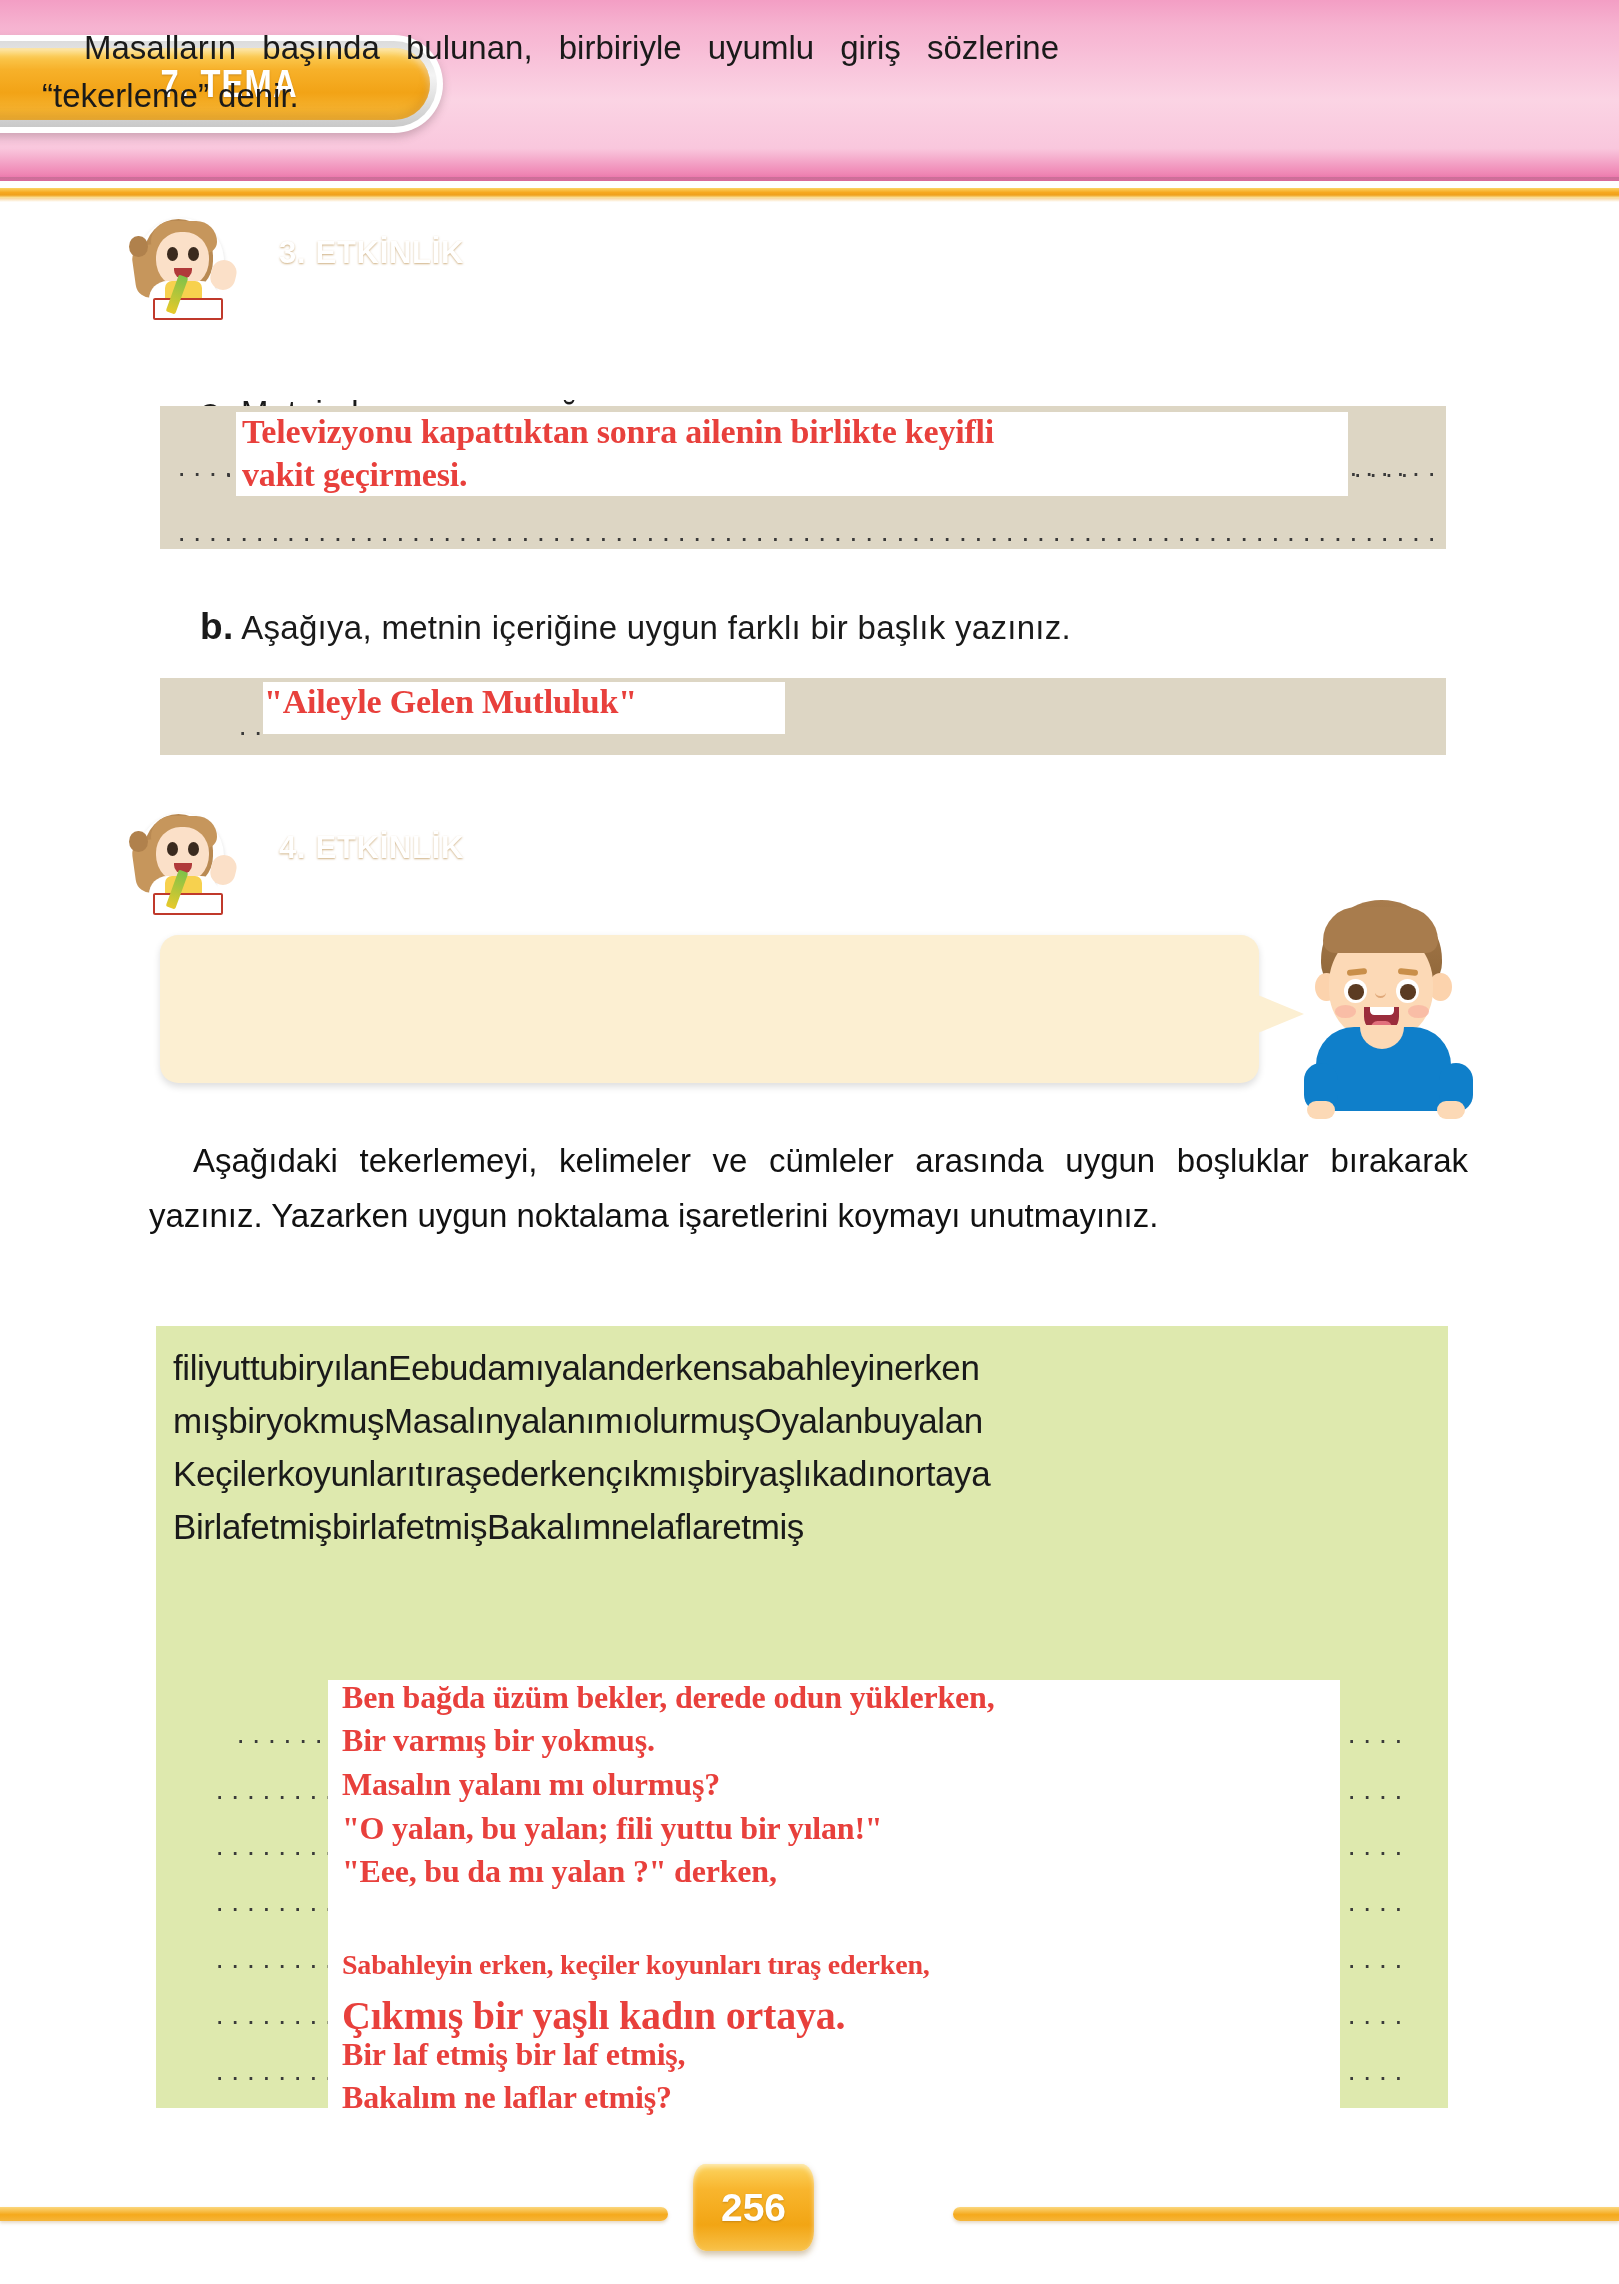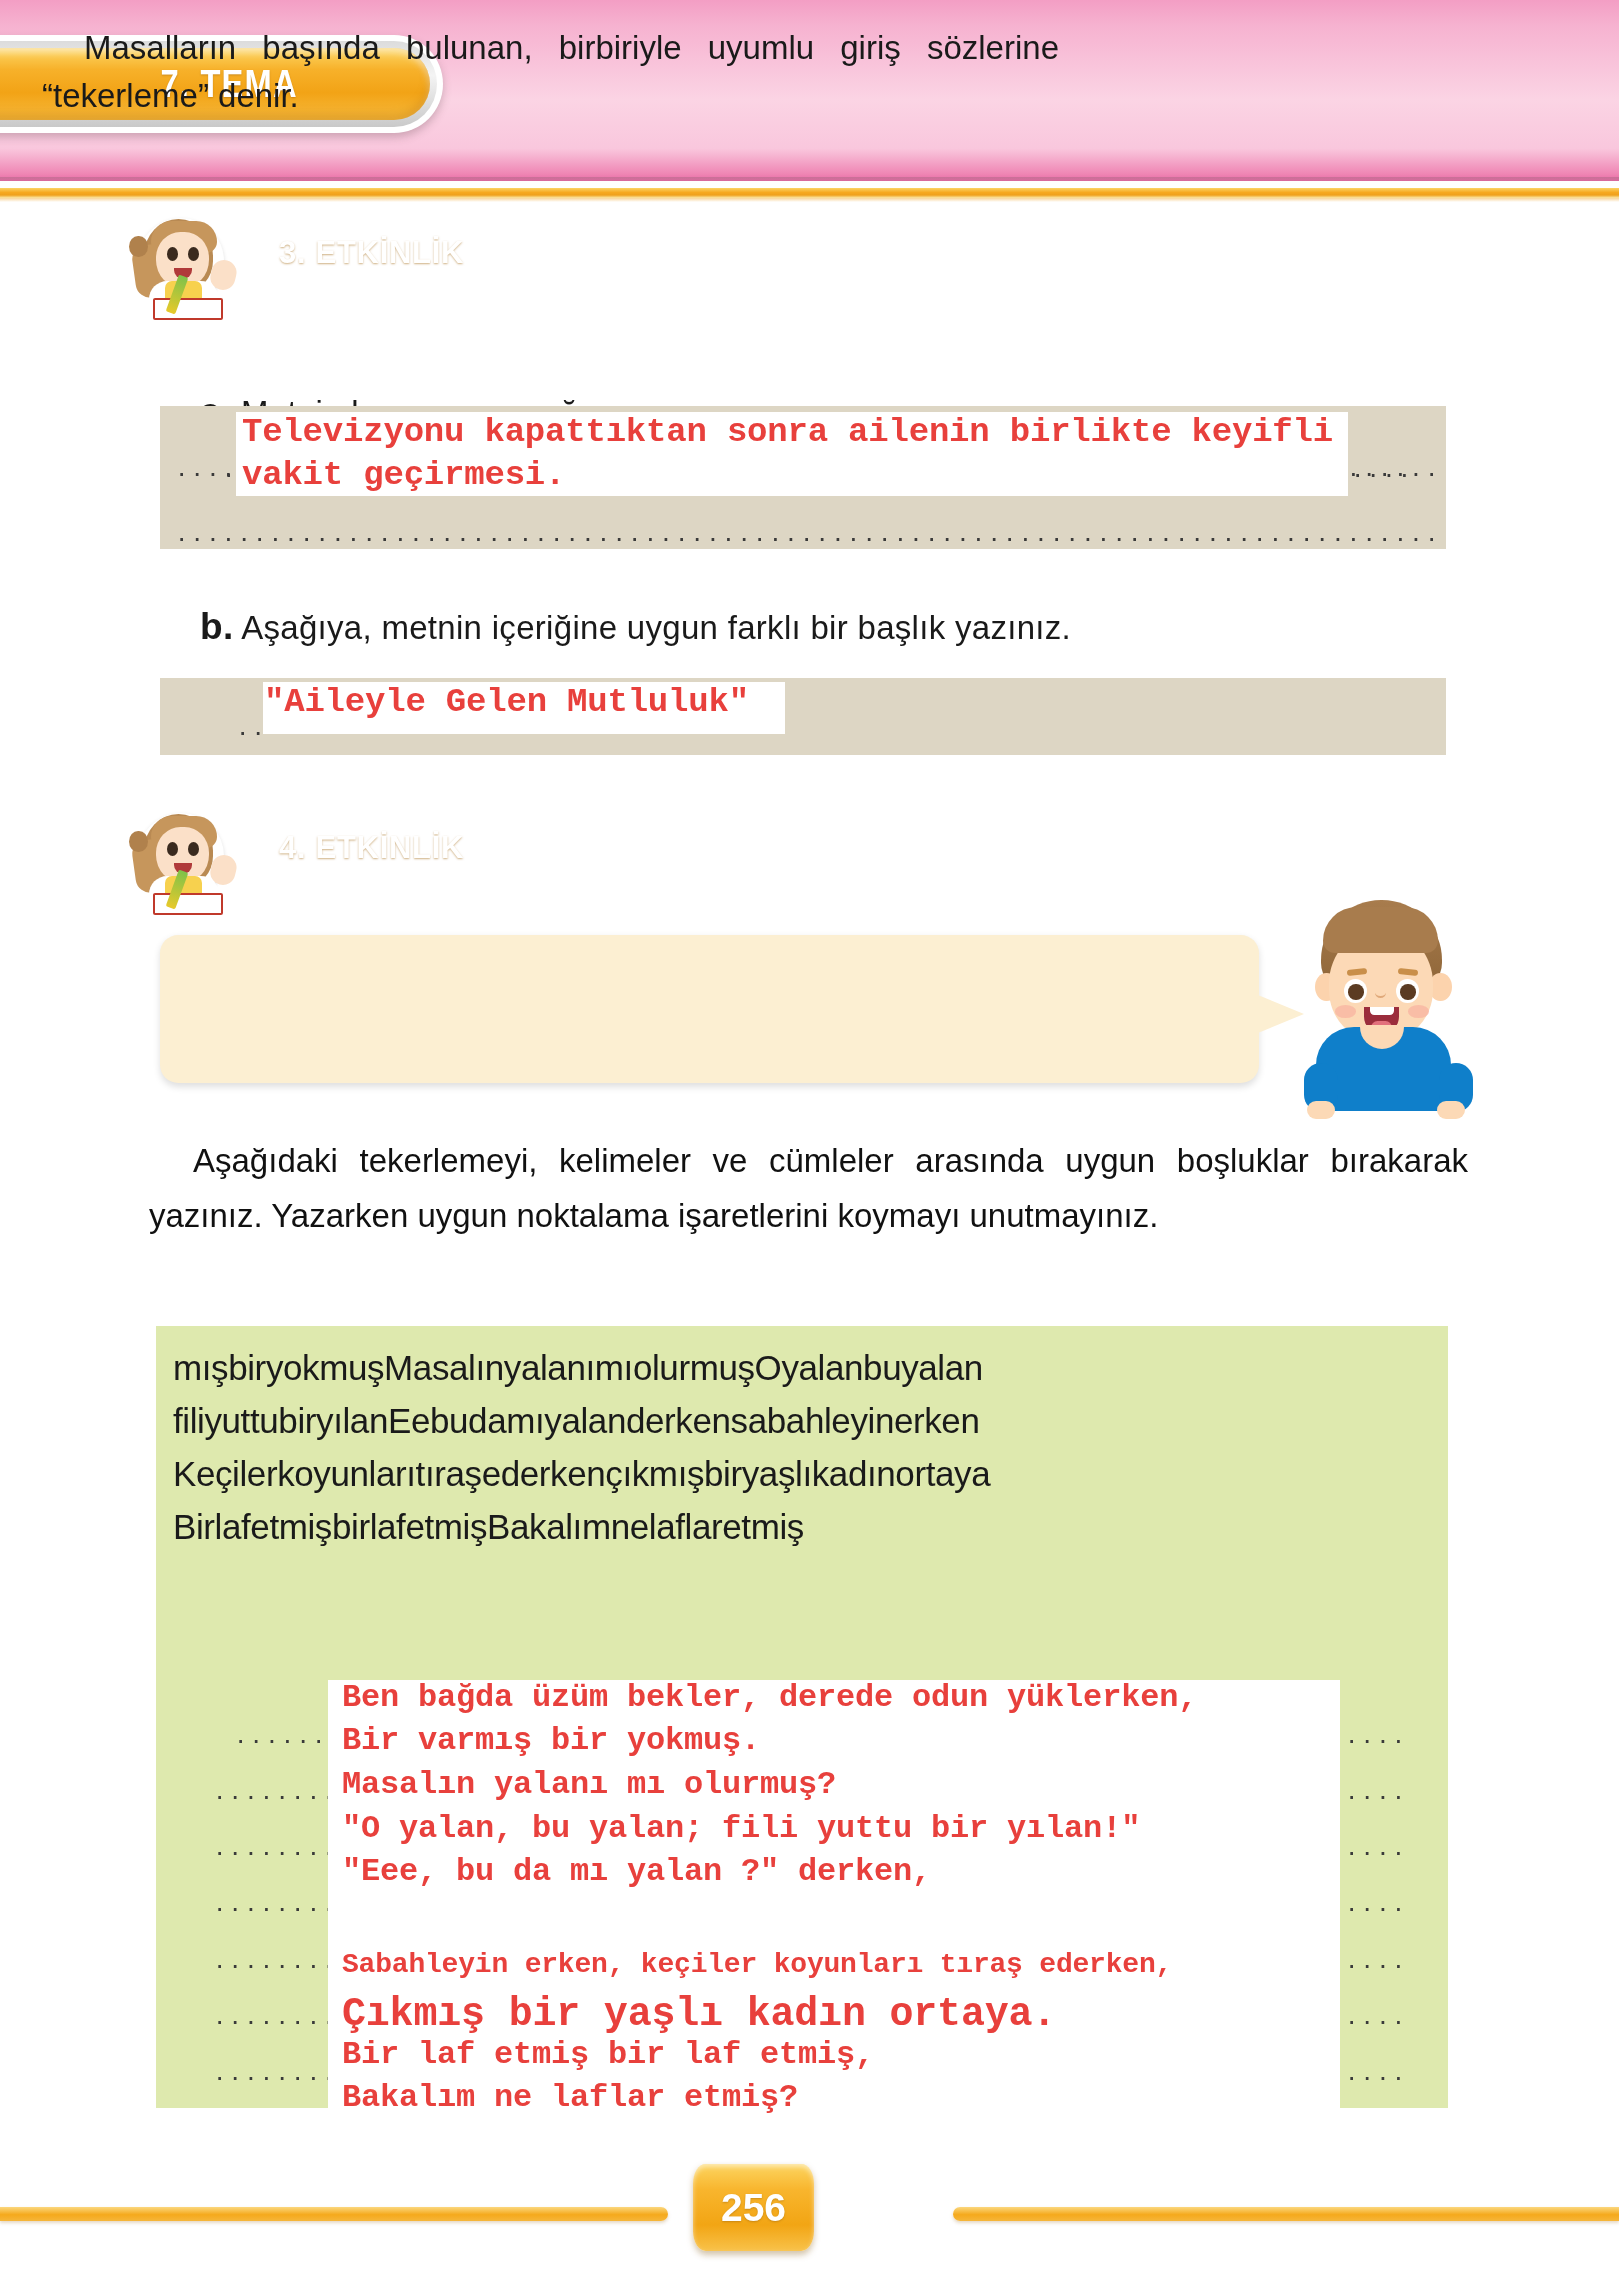--- a/index.html
+++ b/index.html
@@ -126,21 +126,21 @@
   .beige{
     position:absolute;background:#ddd6c4;
   }
   .dots-row{
     position:absolute;color:#3a3a3a;font-size:28px;letter-spacing:6.3px;
     white-space:nowrap;overflow:hidden;font-family:"Liberation Sans", sans-serif;
   }
   .white-patch{position:absolute;background:#ffffff;}
   .red{
     position:absolute;color:#e8403c;font-weight:bold;
-    font-family:Liberation Mono, monospace;
+    font-family:Liberation Serif, serif;
     white-space:nowrap;letter-spacing:-0.2px;
   }
 
   
   .bubble{
     position:absolute;left:160px;top:935px;width:1099px;height:148px;
     background:#fcefd2;border-radius:18.3px;
     box-shadow:0 3.5px 7px rgba(0,0,0,.13);
   }
   .bubble-tail{
@@ -315,22 +315,22 @@
   <div class="arm l"></div>
     <div class="arm r"></div>
   <div class="hand l"></div>
     <div class="hand r"></div>
 </div>
 
 <div class="instr"><span class="ind"></span><span>Aşağıdaki tekerlemeyi, kelimeler ve cümleler arasında uygun boşluklar bırakarak yazınız. Yazarken uygun noktalama işaretlerini koymayı unutmayınız.</span></div>
 
 <div class="green"></div>
 <div class="green-txt" style="left:173px;top:1341px;">
+  <div><span>filiyuttubiryılanEebudamıyalanderkensabahleyinerken</span></div>
   <div><span>mışbiryokmuşMasalınyalanımıolurmuşOyalanbuyalan</span></div>
-  <div><span>filiyuttubiryılanEebudamıyalanderkensabahleyinerken</span></div>
   <div><span>Keçilerkoyunlarıtıraşederkençıkmışbiryaşlıkadınortaya</span></div>
   <div><span>BirlafetmişbirlafetmişBakalımnelaflaretmiş</span></div>
 </div>
 
 <div class="dots-row" style="left:236px;top:1724px;width:98px;">·······</div>
 <div class="dots-row" style="left:215px;top:1780px;width:127px;">···········</div>
 <div class="dots-row" style="left:215px;top:1836px;width:127px;">···········</div>
 <div class="dots-row" style="left:215px;top:1892px;width:127px;">··········</div>
 <div class="dots-row" style="left:215px;top:1949px;width:127px;">···········</div>
 <div class="dots-row" style="left:215px;top:2005px;width:127px;">···········</div>

